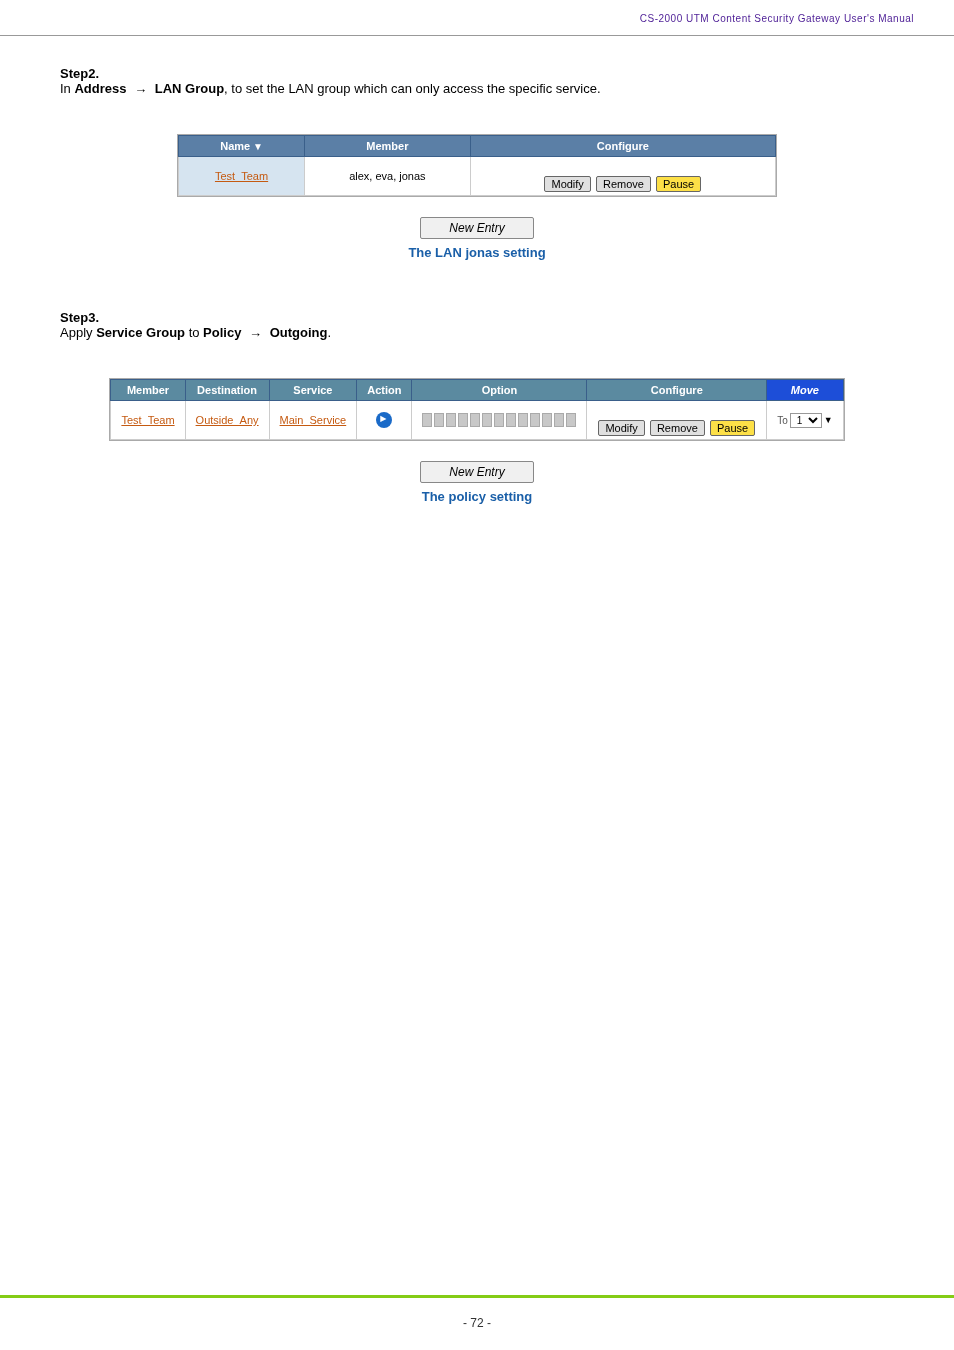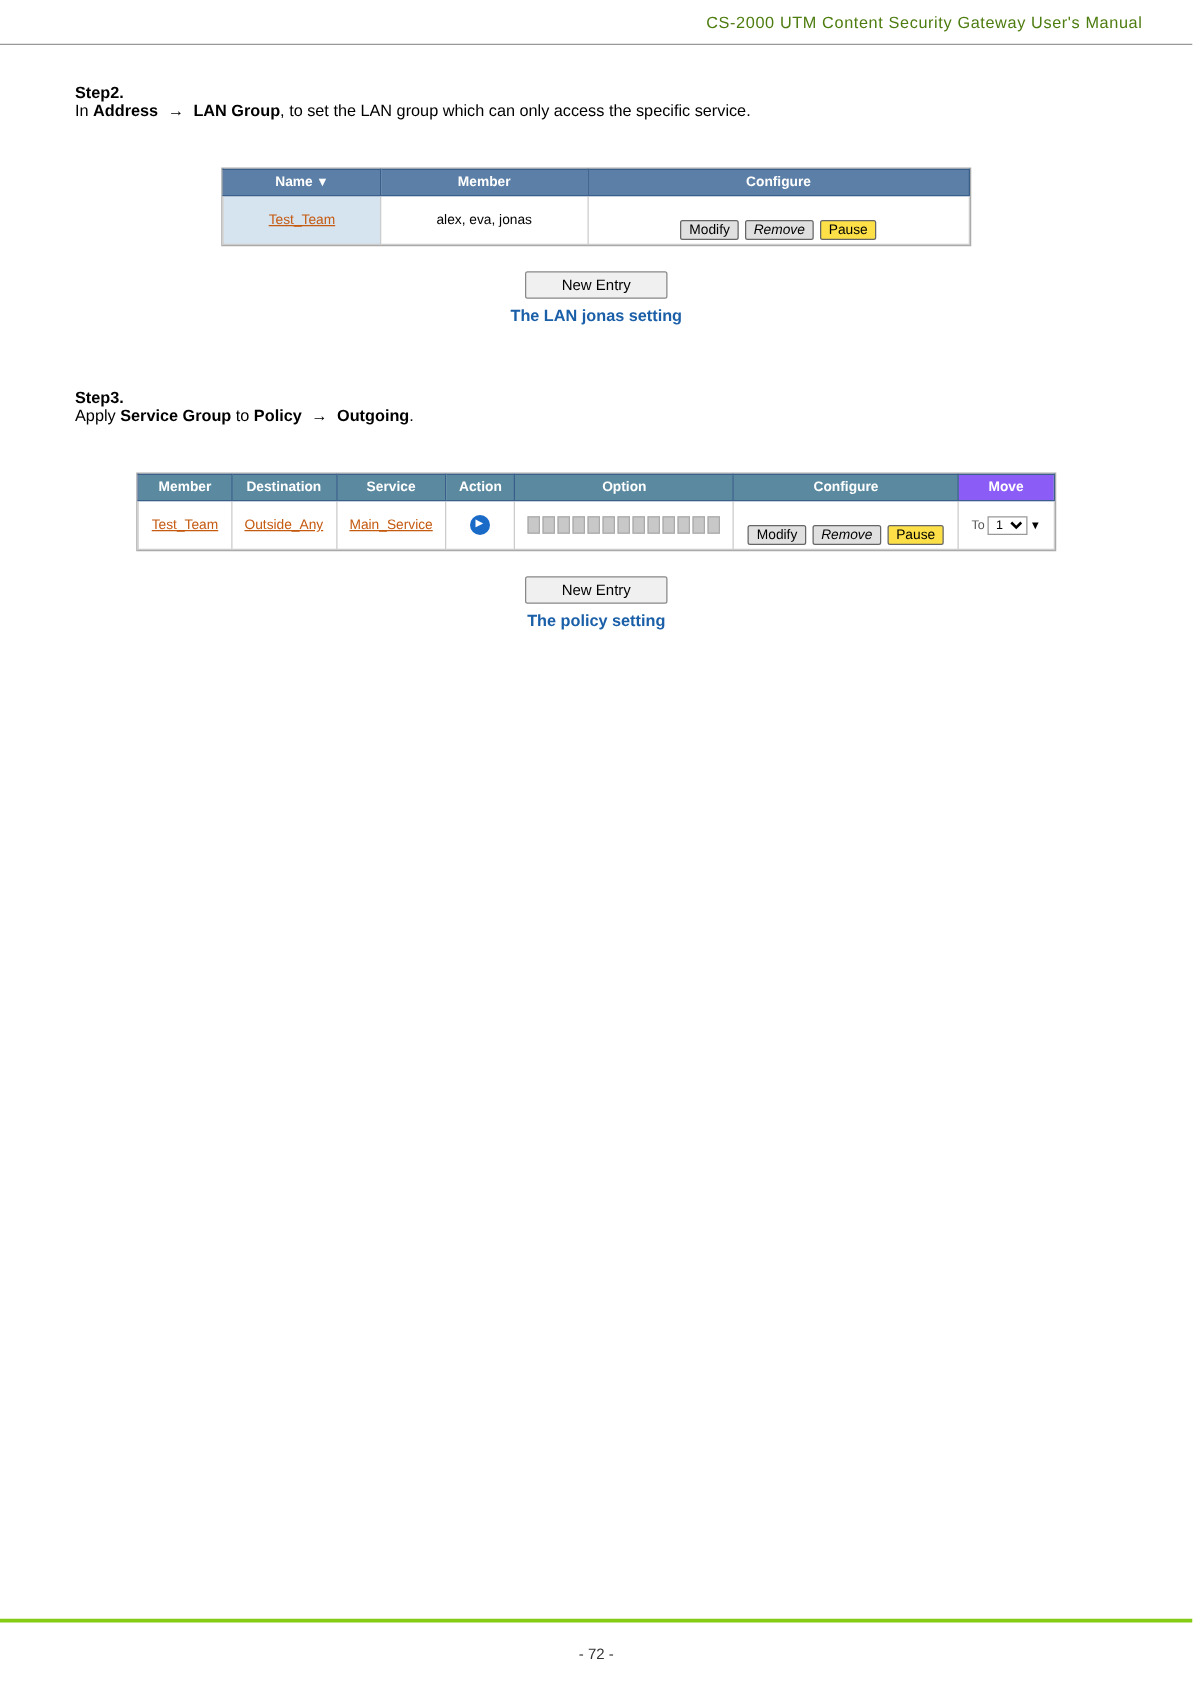--- a/index.html
+++ b/index.html
@@ -19,22 +19,22 @@
       position: relative;
     }
 
     
     .header {
       border-bottom: 1px solid #999;
       padding: 10px 40px;
       text-align: right;
     }
     .header-title {
-      font-size: 13px;
-      color: #4d7c0f;
+      font-size: 10px;
+      color: #4c1d95;
       letter-spacing: 0.5px;
     }
 
     
     .content {
       padding: 30px 60px 60px 60px;
     }
 
     
     .step-line {
@@ -101,34 +101,35 @@
       font-size: 11px;
       padding: 1px 6px;
       border: 1px solid #666;
       background: #e8e8e8;
       color: #000;
       cursor: pointer;
       margin: 0 1px;
       border-radius: 2px;
     }
     .btn-modify { background: #e0e0e0; margin-top: 16px; }
-    .btn-remove { background: #e0e0e0; font-style: italic; }
+    .btn-remove { background: #e0e0e0; }
     .btn-pause  { background: #fde047; }
 
     
     .new-entry-btn {
       display: inline-block;
       font-size: 12px;
       padding: 3px 28px;
       border: 1px solid #888;
       background: #f0f0f0;
       color: #000;
       cursor: pointer;
       border-radius: 2px;
       margin: 10px 0 6px 0;
+      font-style: italic;
     }
 
     
     .caption-text {
       font-size: 13px;
       font-weight: bold;
       color: #1a5fa8;
       text-align: center;
       margin-bottom: 20px;
     }
@@ -147,21 +148,21 @@
       border: 1px solid #aaa;
       display: inline-block;
     }
 
     th.src { background: #5b8aa0; }
     th.dst { background: #5b8aa0; }
     th.svc { background: #5b8aa0; }
     th.act { background: #5b8aa0; }
     th.opt { background: #5b8aa0; }
     th.cfg { background: #5b8aa0; }
-    th.mov { background: #8b5cf6; }
+    th.mov { background: #1d4ed8; font-style: italic; }
 
     td.td-red { color: #c55a11; text-decoration: underline; background: #fff; }
     td.td-orange { color: #c55a11; text-decoration: underline; background: #fff; }
 
     
     .action-icon {
       display: inline-block;
       width: 16px;
       height: 16px;
       background: #1a6ac8;

